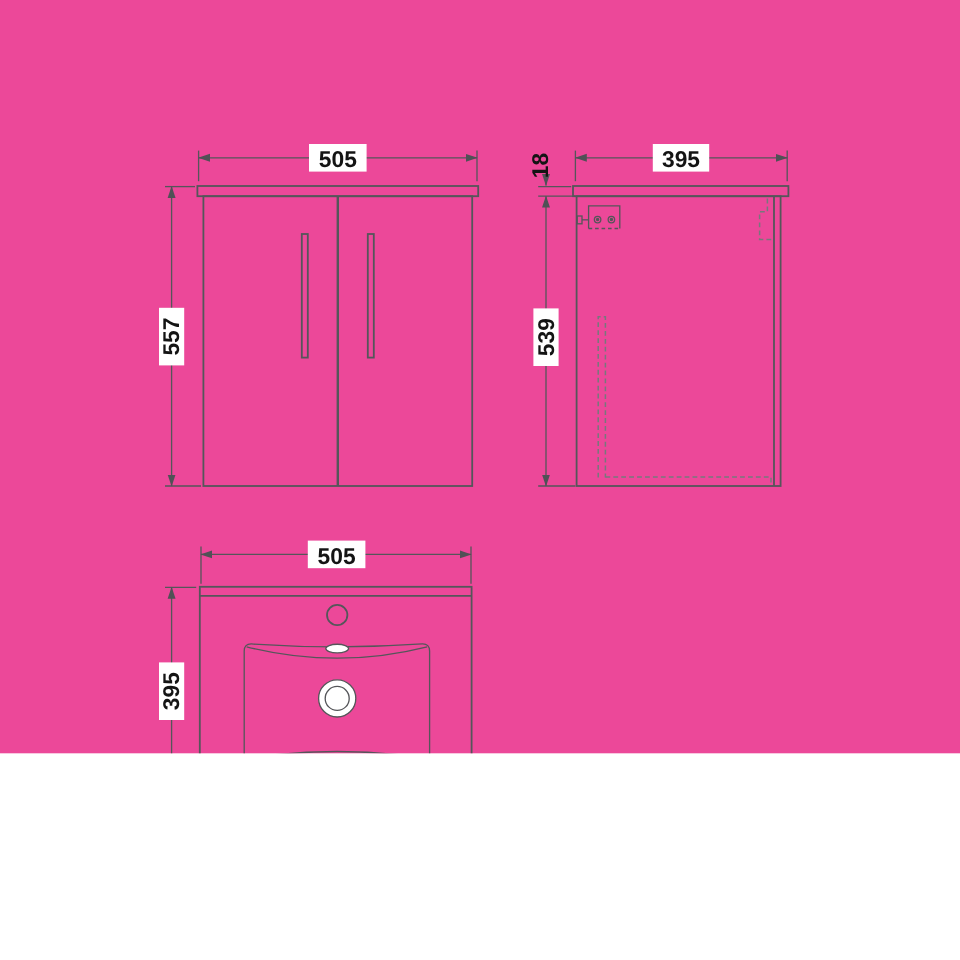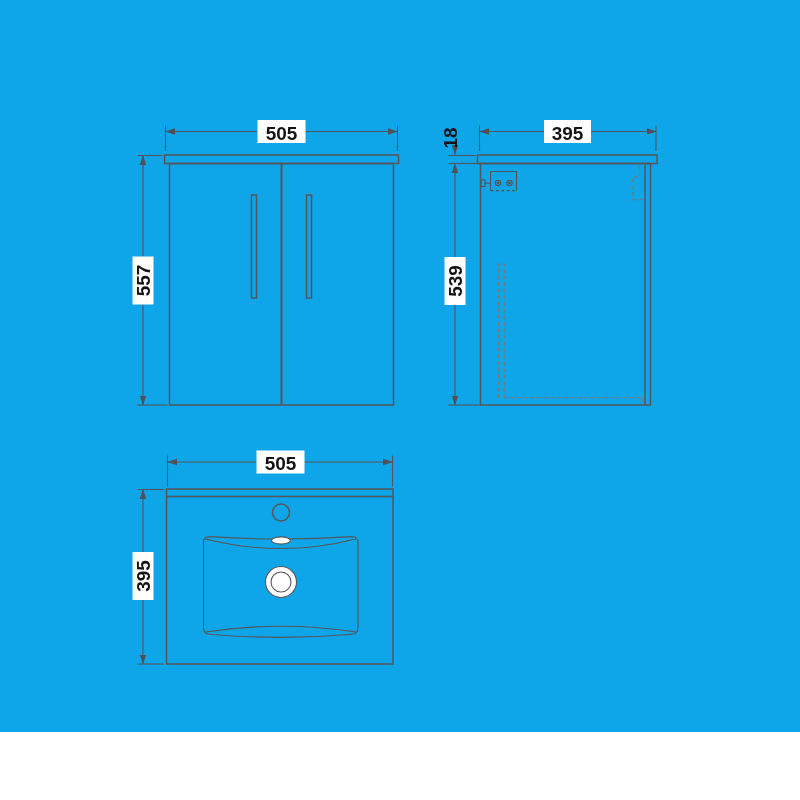--- a/index.html
+++ b/index.html
@@ -1,16 +1,16 @@
 <!DOCTYPE html>
 <html><head>
 <meta charset="utf-8">
 <style>
   html,body{margin:0;padding:0;background:#ffffff;}
-  .canvas{width:800px;height:732px;background:#0ea5e9;position:relative;overflow:hidden;}
+  .canvas{width:800px;height:628px;background:#ec4899;position:relative;overflow:hidden;}
   svg{display:block;}
   .geo{stroke-width:1.5;fill:none;stroke-linecap:butt;stroke-linejoin:miter;}
   .thin{stroke-width:1.1;}
   .thick{stroke-width:2;}
   .dash{stroke-width:1.25;stroke-dasharray:4 2.6;fill:none;}
   .dash2{stroke-width:1.25;stroke-dasharray:3 2.4;fill:none;}
   .lbl{font-family:"Liberation Sans","DejaVu Sans",sans-serif;font-weight:bold;font-size:19px;text-anchor:middle;stroke:none;}
   .lblbg{fill:#ffffff;stroke:none;}
 </style>
 </head>

